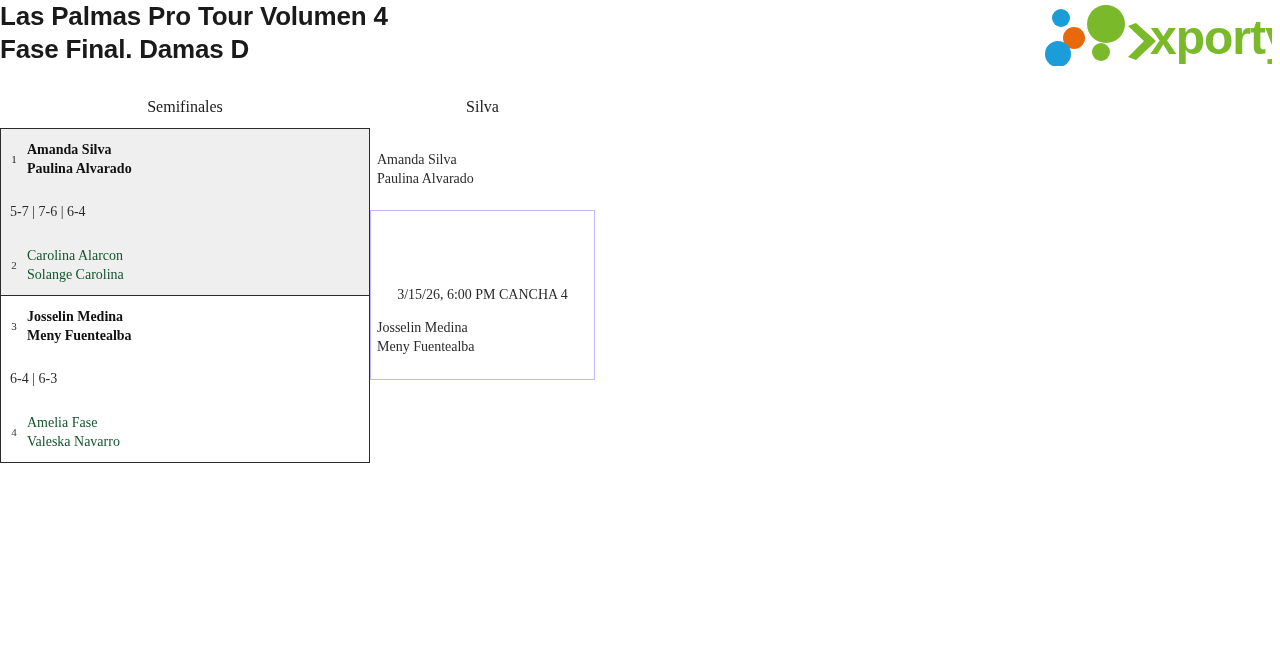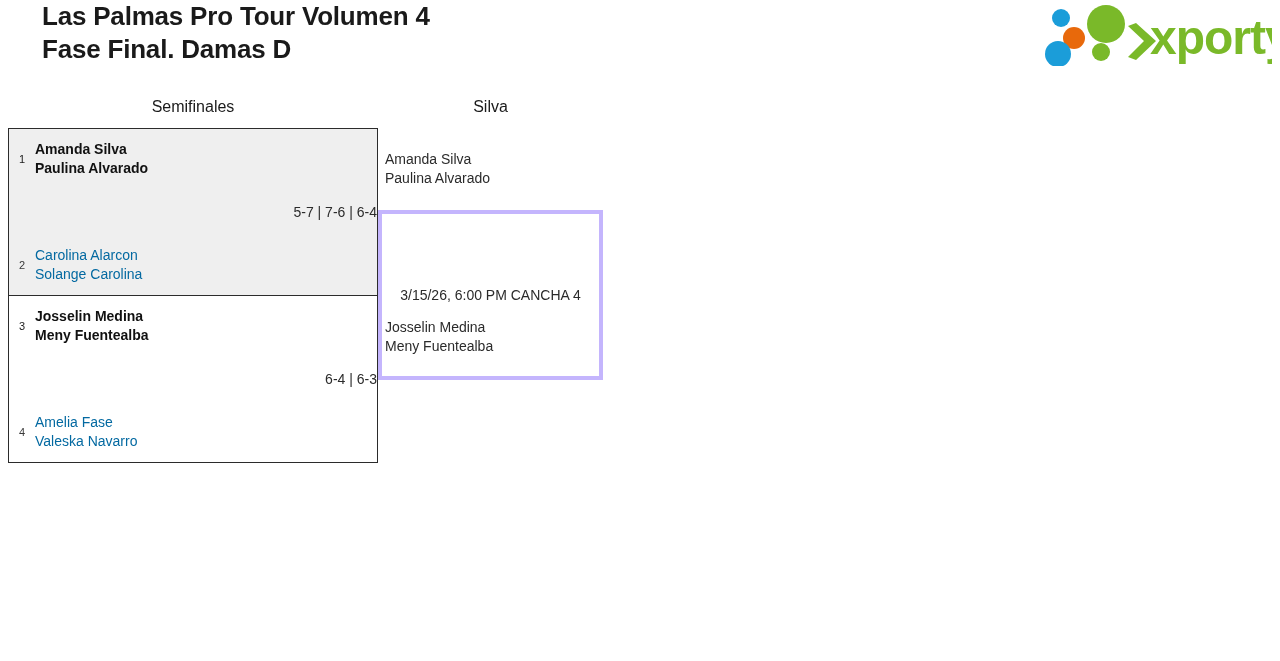--- a/index.html
+++ b/index.html
@@ -30,40 +30,40 @@
     top: 0;
     font-size: 26px;
     font-weight: 700;
     line-height: 33px;
     color: #1a1a1a;
     letter-spacing: -0.2px;
   }
   #tournament-title .line {
     display: block;
     white-space: nowrap;
-    margin-left: 42px;
   }
 
   
   #brand-logo {
     position: absolute;
     right: 8px;
     top: 2px;
     width: 228px;
     height: 64px;
   }
   #brand-logo svg { display: block; }
 
   
   #bracket {
     position: absolute;
-    left: 8px;
+    left: 0;
     top: 90px;
     width: 1156px;
     height: 571px;
+    font-family: Liberation Serif, serif;
   }
 
   .round-header {
     position: absolute;
     top: 6px;
     font-size: 16px;
     font-weight: 400;
     color: #1a1a1a;
     text-align: center;
     line-height: 22px;
@@ -107,47 +107,48 @@
     min-width: 26px;
     text-align: center;
     font-size: 11px;
     color: #3a3a3a;
     line-height: 13px;
     font-weight: 400;
   }
   .players {
     font-size: 14px;
     line-height: 19px;
-    color: #0369a1;
+    color: #14532d;
   }
   .players .pname { display: block; white-space: nowrap; }
   .winner .players { font-weight: 700; color: #111111; }
   .winner .seed { color: #1a1a1a; }
 
   .match-score {
     position: absolute;
     left: 0;
     width: 100%;
     top: 50%;
     transform: translateY(-50%);
-    text-align: right;
+    text-align: left;
     font-size: 14px;
     line-height: 18px;
     color: #2b2b2b;
+    padding-left: 9px;
   }
 
   
   #match-final {
     position: absolute;
     box-sizing: border-box;
     left: 370px;
     top: 120px;
     width: 225px;
     height: 170px;
-    border: 4px solid #c4b5fd;
+    border: 1px solid #c4b5fd;
     background: #ffffff;
   }
   #final-schedule {
     position: absolute;
     left: 0;
     width: 100%;
     top: 50%;
     transform: translateY(-50%);
     text-align: center;
     font-size: 14px;

